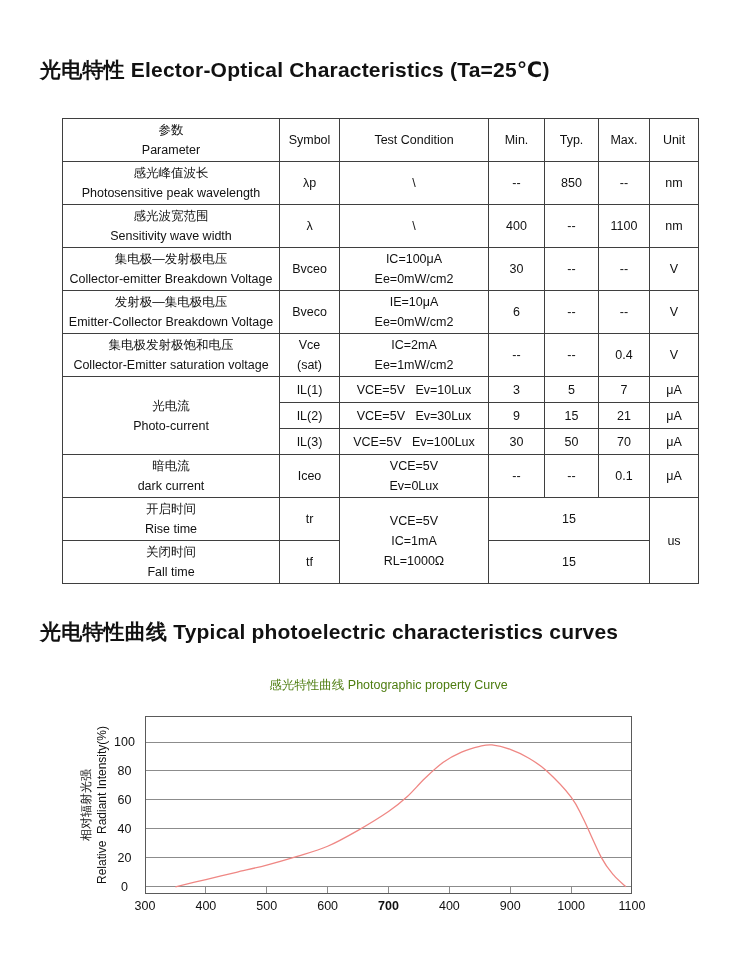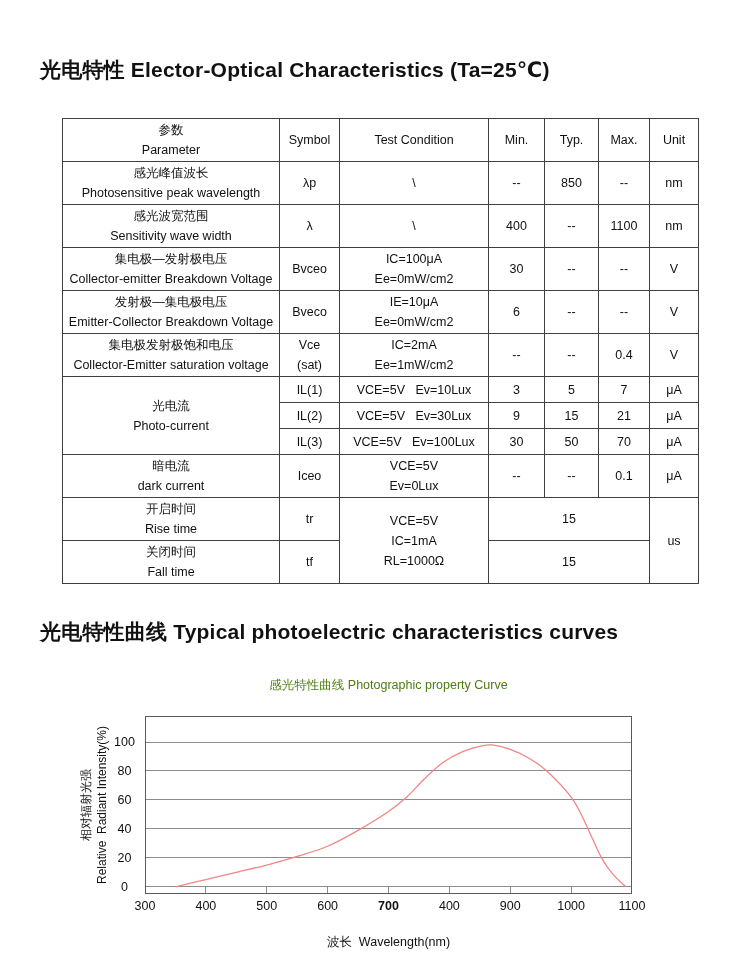--- a/index.html
+++ b/index.html
@@ -224,14 +224,13 @@
         <span style="left: 60.875px;">400</span>
         <span style="left: 121.75px;">500</span>
         <span style="left: 182.625px;">600</span>
         <span style="left: 243.5px; font-weight: bold;">700</span>
         <span style="left: 304.375px;">400</span>
         <span style="left: 365.25px; text-align: right;">900</span>
         <span style="left: 426.125px;">1000</span>
         <span style="left: 487px;">1100</span>
       </div>
   </div>
-  <div class="xlabel">波长  Wavelength(nm)</div>
 </div>
 
 </body></html>

